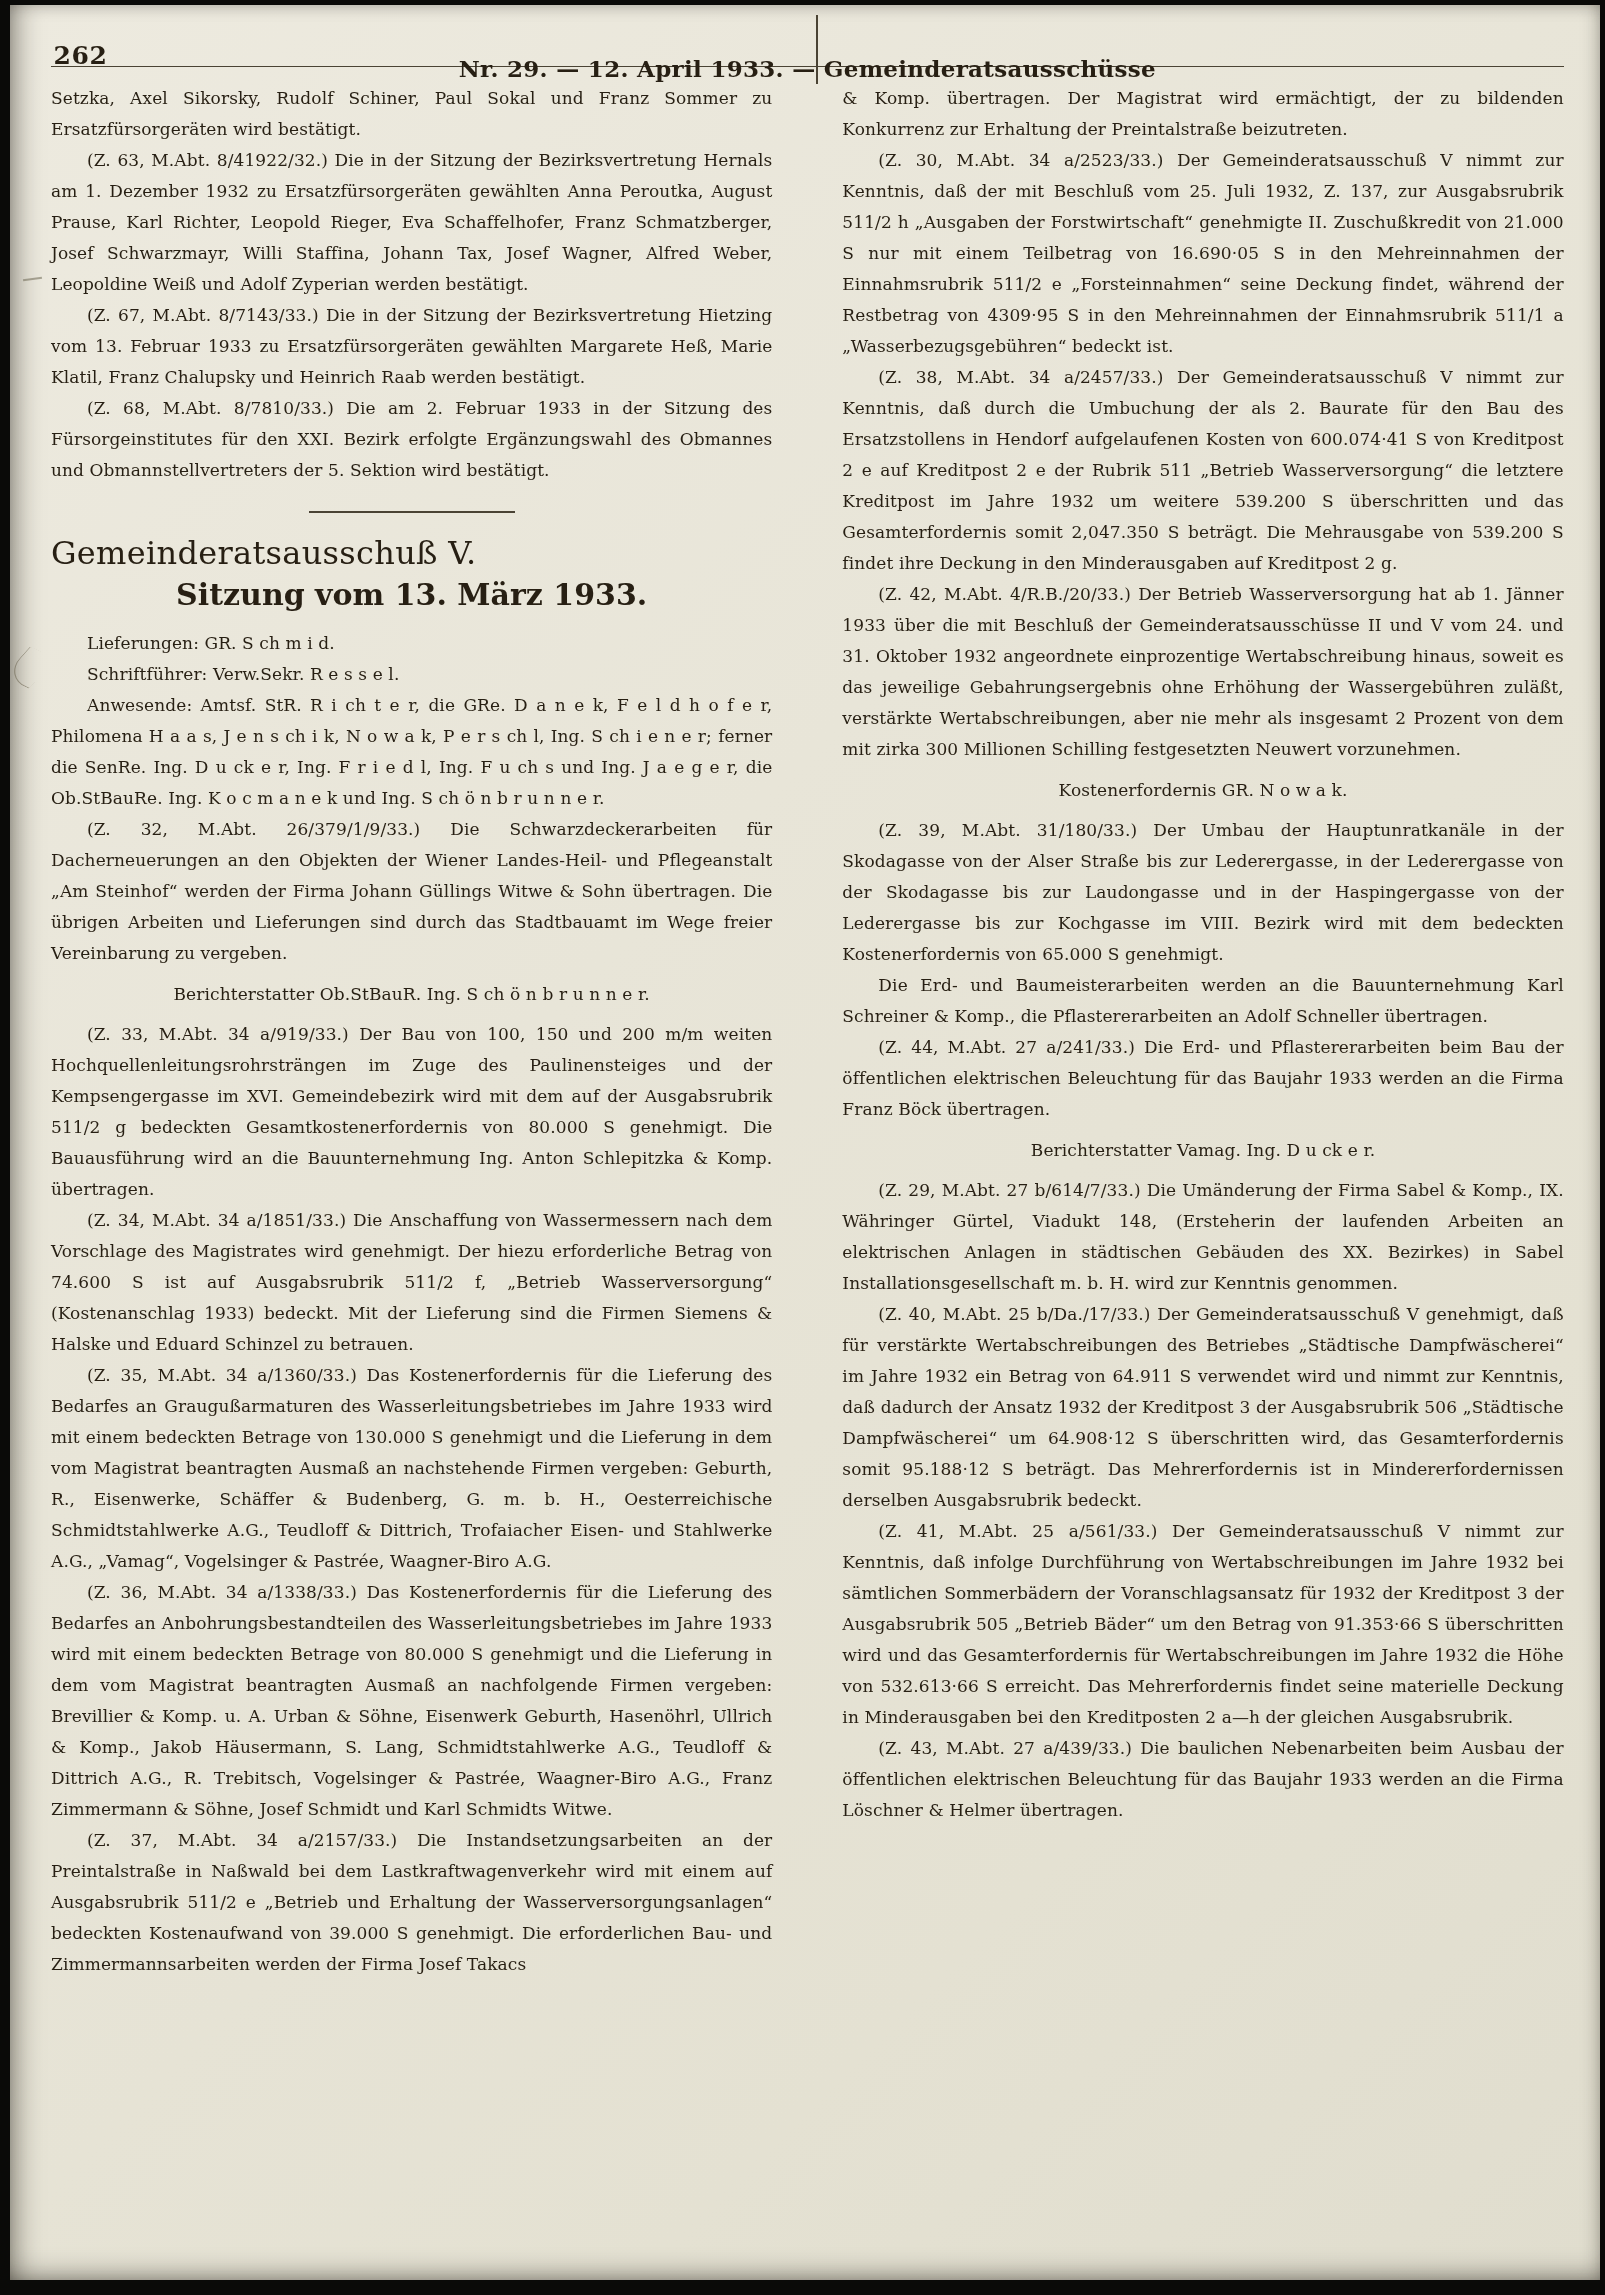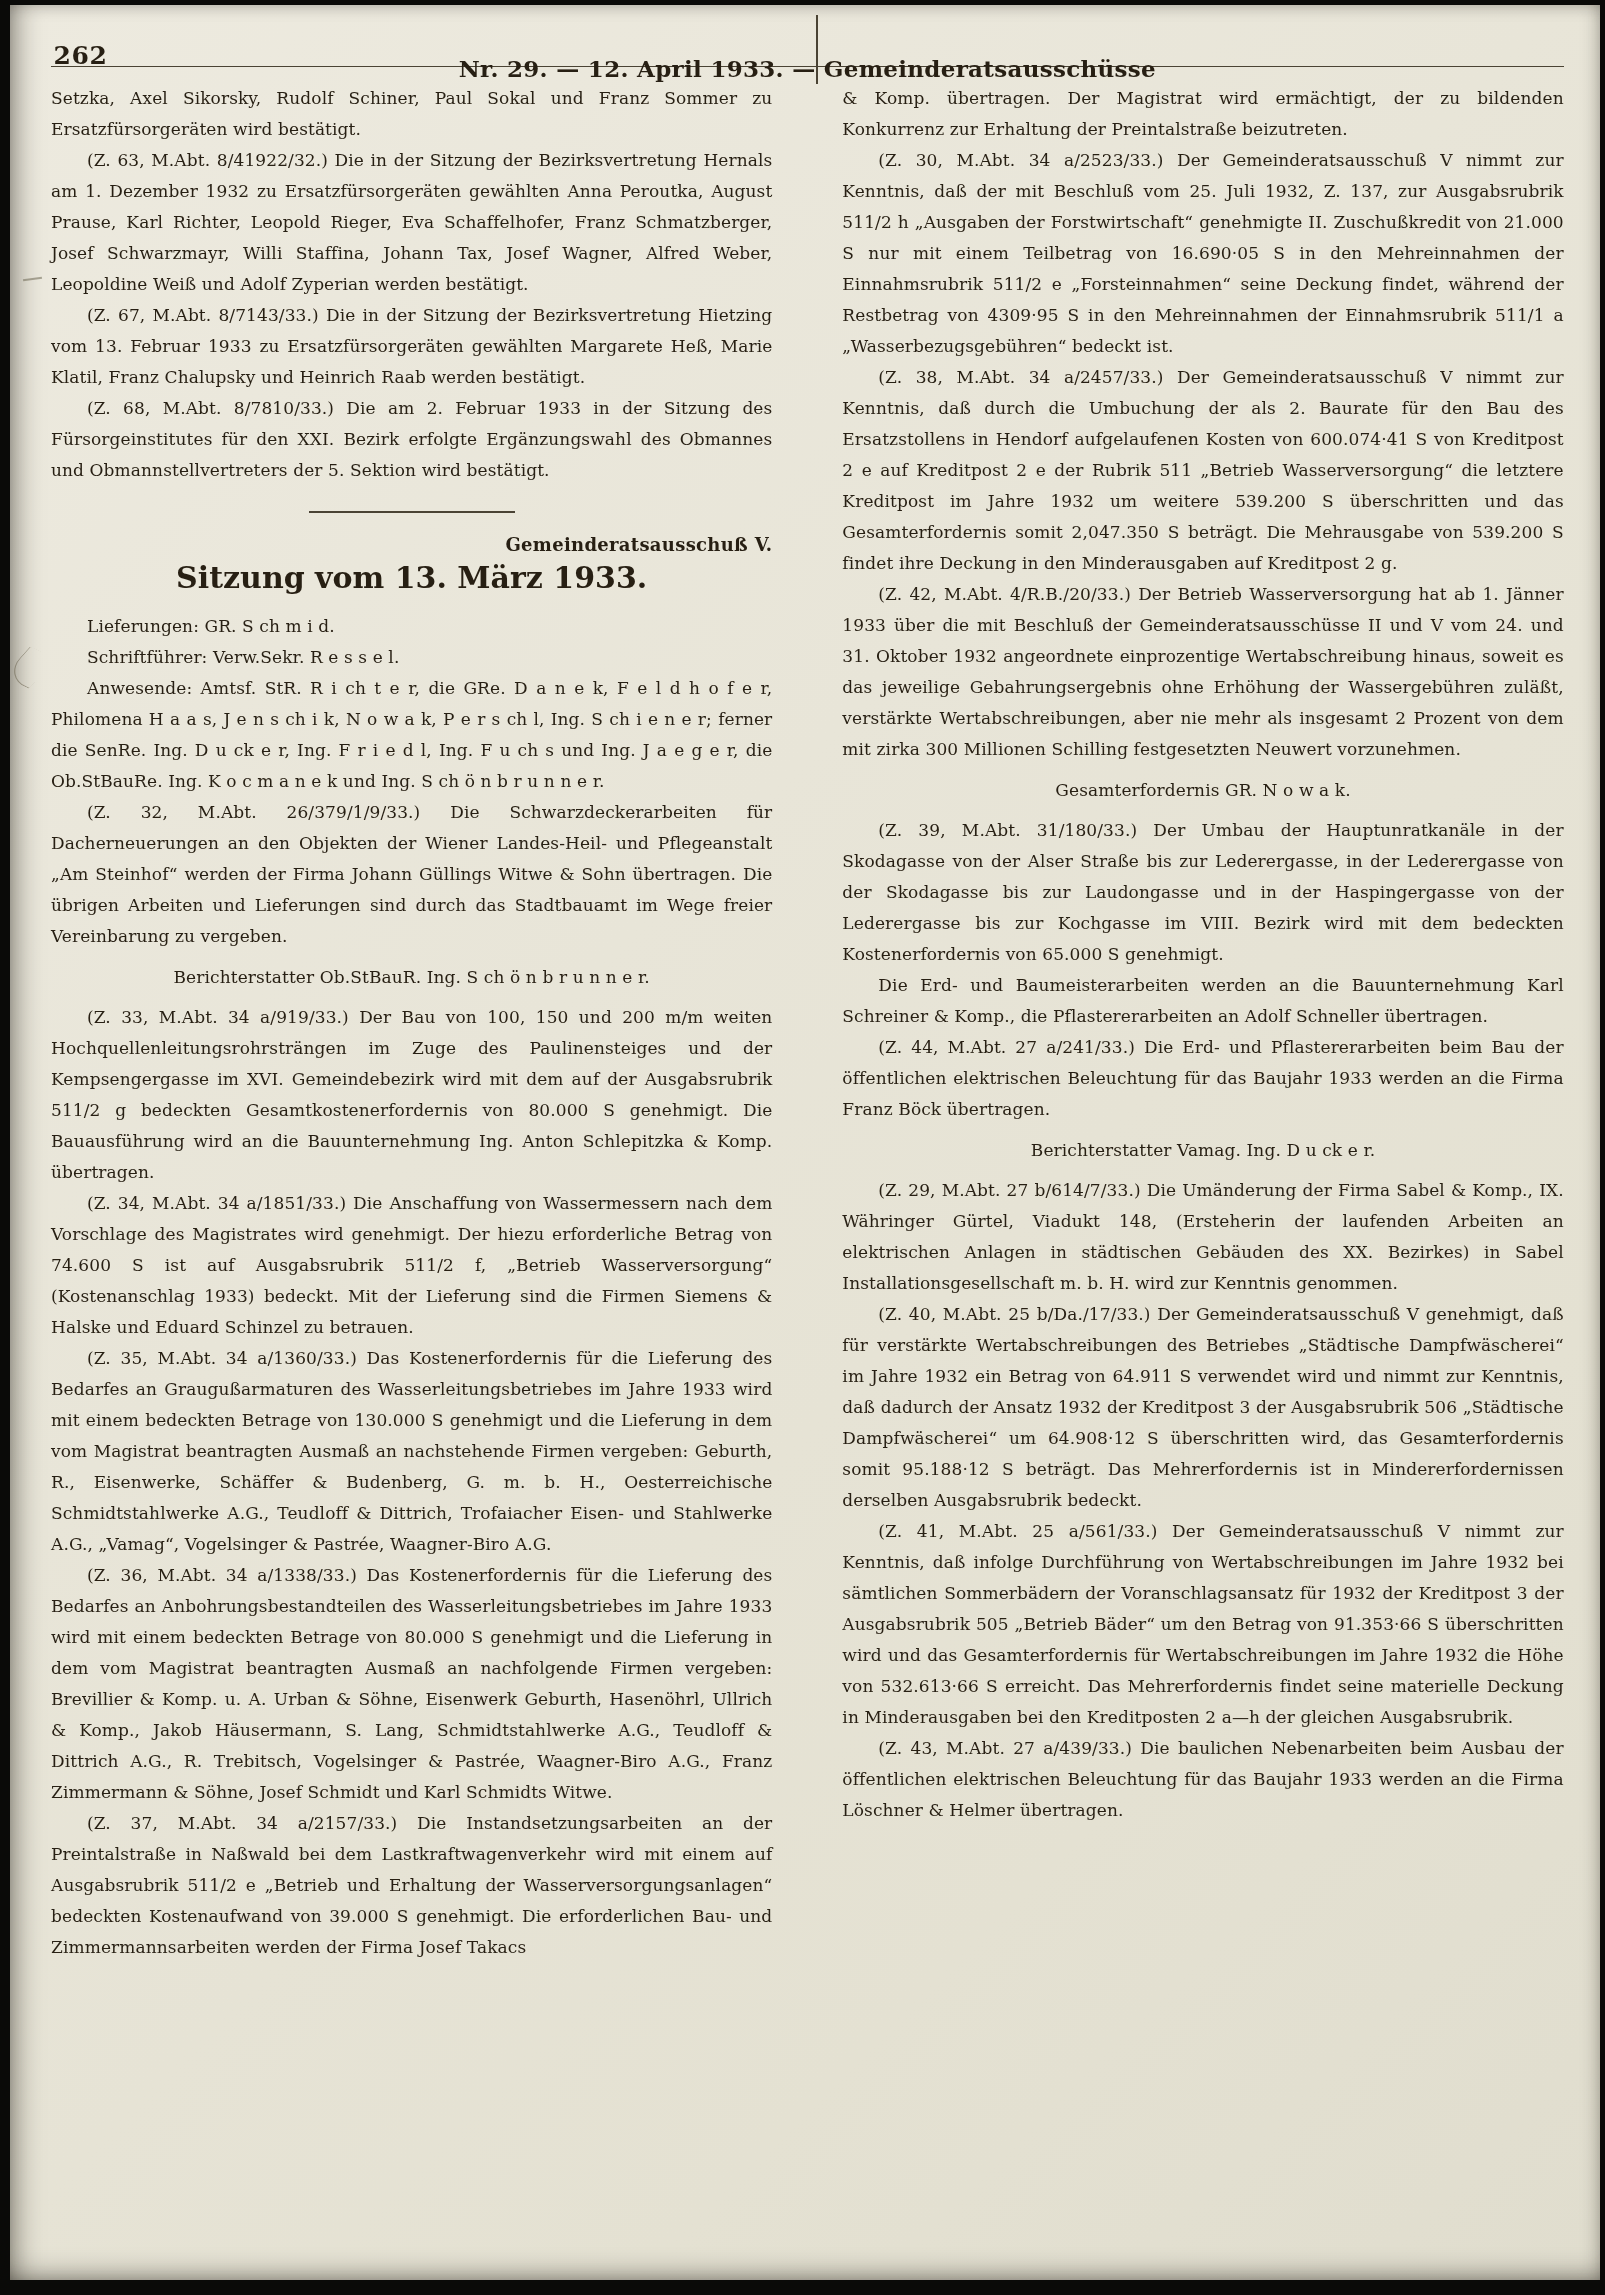--- a/index.html
+++ b/index.html
@@ -20,21 +20,21 @@
              font-size:23px;font-weight:bold;letter-spacing:0.3px;margin-top:21px;}
   .head-tick{position:absolute;left:50.6%;top:-10px;width:1.3px;height:69px;background:#4a4334;}
 
   .columns{display:flex;gap:70px;margin-top:16.3px;align-items:flex-start;}
   .col{flex:1;min-width:0;}
   .col p{margin:0;font-size:17px;line-height:31px;text-align:justify;text-indent:36px;
          letter-spacing:0.1px;hyphens:auto;overflow-wrap:break-word;}
   .col p.flush{text-indent:0;}
   .col p.center-line{text-align:center;text-indent:0;margin:10px 0 8.8px;}
   .divider{width:206px;height:1.3px;background:#4a4334;margin:25px auto 21px;}
-  .section-title{margin:0 0 5px;text-align:right;font-size:18px;font-weight:bold;letter-spacing:0.3px;}
+  .section-title{margin:0 0 5px;text-align:left;font-size:32px;font-weight:normal;letter-spacing:0.3px;}
   .session-title{margin:0 0 16.3px;text-align:center;font-size:30px;font-weight:bold;}
 
   .margin-mark{position:absolute;background:none;opacity:.55;}
   .mark1{left:5px;top:643px;width:27.5px;height:38px;
          border-left:1.9px solid #6e6753;border-bottom:1.9px solid #6e6753;
          transform:rotate(24deg) skewX(-18deg);border-radius:0 0 0 25px;}
   .mark2{left:12.5px;top:273px;width:19px;height:1.9px;background:#6e6753;transform:rotate(-8deg);}
 </style>
 </head>
 <body>
@@ -71,21 +71,21 @@
           <p>(Z. 35, M.Abt. 34 a/1360/33.) Das Kostenerfordernis für die Lieferung des Bedarfes an Graugußarmaturen des Wasserleitungsbetriebes im Jahre 1933 wird mit einem bedeckten Betrage von 130.000 S genehmigt und die Lieferung in dem vom Magistrat beantragten Ausmaß an nachstehende Firmen vergeben: Geburth, R., Eisenwerke, Schäffer &amp; Budenberg, G. m. b. H., Oesterreichische Schmidtstahlwerke A.G., Teudloff &amp; Dittrich, Trofaiacher Eisen- und Stahlwerke A.G., „Vamag“, Vogelsinger &amp; Pastrée, Waagner-Biro A.G.</p>
           <p>(Z. 36, M.Abt. 34 a/1338/33.) Das Kostenerfordernis für die Lieferung des Bedarfes an Anbohrungsbestandteilen des Wasserleitungsbetriebes im Jahre 1933 wird mit einem bedeckten Betrage von 80.000 S genehmigt und die Lieferung in dem vom Magistrat beantragten Ausmaß an nachfolgende Firmen vergeben: Brevillier &amp; Komp. u. A. Urban &amp; Söhne, Eisenwerk Geburth, Hasenöhrl, Ullrich &amp; Komp., Jakob Häusermann, S. Lang, Schmidtstahlwerke A.G., Teudloff &amp; Dittrich A.G., R. Trebitsch, Vogelsinger &amp; Pastrée, Waagner-Biro A.G., Franz Zimmermann &amp; Söhne, Josef Schmidt und Karl Schmidts Witwe.</p>
           <p>(Z. 37, M.Abt. 34 a/2157/33.) Die Instandsetzungsarbeiten an der Preintalstraße in Naßwald bei dem Lastkraftwagenverkehr wird mit einem auf Ausgabsrubrik 511/2 e „Betrieb und Erhaltung der Wasserversorgungsanlagen“ bedeckten Kostenaufwand von 39.000 S genehmigt. Die erforderlichen Bau- und Zimmermannsarbeiten werden der Firma Josef Takacs</p>
         </div>
 
         <div class="col">
           <p class="flush">&amp; Komp. übertragen. Der Magistrat wird ermächtigt, der zu bildenden Konkurrenz zur Erhaltung der Preintalstraße beizutreten.</p>
           <p>(Z. 30, M.Abt. 34 a/2523/33.) Der Gemeinderatsausschuß V nimmt zur Kenntnis, daß der mit Beschluß vom 25. Juli 1932, Z. 137, zur Ausgabsrubrik 511/2 h „Ausgaben der Forstwirtschaft“ genehmigte II. Zuschußkredit von 21.000 S nur mit einem Teilbetrag von 16.690·05 S in den Mehreinnahmen der Einnahmsrubrik 511/2 e „Forsteinnahmen“ seine Deckung findet, während der Restbetrag von 4309·95 S in den Mehreinnahmen der Einnahmsrubrik 511/1 a „Wasserbezugsgebühren“ bedeckt ist.</p>
           <p>(Z. 38, M.Abt. 34 a/2457/33.) Der Gemeinderatsausschuß V nimmt zur Kenntnis, daß durch die Umbuchung der als 2. Baurate für den Bau des Ersatzstollens in Hendorf aufgelaufenen Kosten von 600.074·41 S von Kreditpost 2 e auf Kreditpost 2 e der Rubrik 511 „Betrieb Wasserversorgung“ die letztere Kreditpost im Jahre 1932 um weitere 539.200 S überschritten und das Gesamterfordernis somit 2,047.350 S beträgt. Die Mehrausgabe von 539.200 S findet ihre Deckung in den Minderausgaben auf Kreditpost 2 g.</p>
           <p>(Z. 42, M.Abt. 4/R.B./20/33.) Der Betrieb Wasserversorgung hat ab 1. Jänner 1933 über die mit Beschluß der Gemeinderatsausschüsse II und V vom 24. und 31. Oktober 1932 angeordnete einprozentige Wertabschreibung hinaus, soweit es das jeweilige Gebahrungsergebnis ohne Erhöhung der Wassergebühren zuläßt, verstärkte Wertabschreibungen, aber nie mehr als insgesamt 2 Prozent von dem mit zirka 300 Millionen Schilling festgesetzten Neuwert vorzunehmen.</p>
-          <p class="center-line">Gesamterfordernis GR. N o w a k.</p>
+          <p class="center-line">Kostenerfordernis GR. N o w a k.</p>
           <p>(Z. 39, M.Abt. 31/180/33.) Der Umbau der Hauptunratkanäle in der Skodagasse von der Alser Straße bis zur Lederergasse, in der Lederergasse von der Skodagasse bis zur Laudongasse und in der Haspingergasse von der Lederergasse bis zur Kochgasse im VIII. Bezirk wird mit dem bedeckten Kostenerfordernis von 65.000 S genehmigt.</p>
           <p>Die Erd- und Baumeisterarbeiten werden an die Bauunternehmung Karl Schreiner &amp; Komp., die Pflastererarbeiten an Adolf Schneller übertragen.</p>
           <p>(Z. 44, M.Abt. 27 a/241/33.) Die Erd- und Pflastererarbeiten beim Bau der öffentlichen elektrischen Beleuchtung für das Baujahr 1933 werden an die Firma Franz Böck übertragen.</p>
           <p class="center-line">Berichterstatter Vamag. Ing. D u ck e r.</p>
           <p>(Z. 29, M.Abt. 27 b/614/7/33.) Die Umänderung der Firma Sabel &amp; Komp., IX. Währinger Gürtel, Viadukt 148, (Ersteherin der laufenden Arbeiten an elektrischen Anlagen in städtischen Gebäuden des XX. Bezirkes) in Sabel Installationsgesellschaft m. b. H. wird zur Kenntnis genommen.</p>
           <p>(Z. 40, M.Abt. 25 b/Da./17/33.) Der Gemeinderatsausschuß V genehmigt, daß für verstärkte Wertabschreibungen des Betriebes „Städtische Dampfwäscherei“ im Jahre 1932 ein Betrag von 64.911 S verwendet wird und nimmt zur Kenntnis, daß dadurch der Ansatz 1932 der Kreditpost 3 der Ausgabsrubrik 506 „Städtische Dampfwäscherei“ um 64.908·12 S überschritten wird, das Gesamterfordernis somit 95.188·12 S beträgt. Das Mehrerfordernis ist in Mindererfordernissen derselben Ausgabsrubrik bedeckt.</p>
           <p>(Z. 41, M.Abt. 25 a/561/33.) Der Gemeinderatsausschuß V nimmt zur Kenntnis, daß infolge Durchführung von Wertabschreibungen im Jahre 1932 bei sämtlichen Sommerbädern der Voranschlagsansatz für 1932 der Kreditpost 3 der Ausgabsrubrik 505 „Betrieb Bäder“ um den Betrag von 91.353·66 S überschritten wird und das Gesamterfordernis für Wertabschreibungen im Jahre 1932 die Höhe von 532.613·66 S erreicht. Das Mehrerfordernis findet seine materielle Deckung in Minderausgaben bei den Kreditposten 2 a—h der gleichen Ausgabsrubrik.</p>
           <p>(Z. 43, M.Abt. 27 a/439/33.) Die baulichen Nebenarbeiten beim Ausbau der öffentlichen elektrischen Beleuchtung für das Baujahr 1933 werden an die Firma Löschner &amp; Helmer übertragen.</p>
 
         </div>

